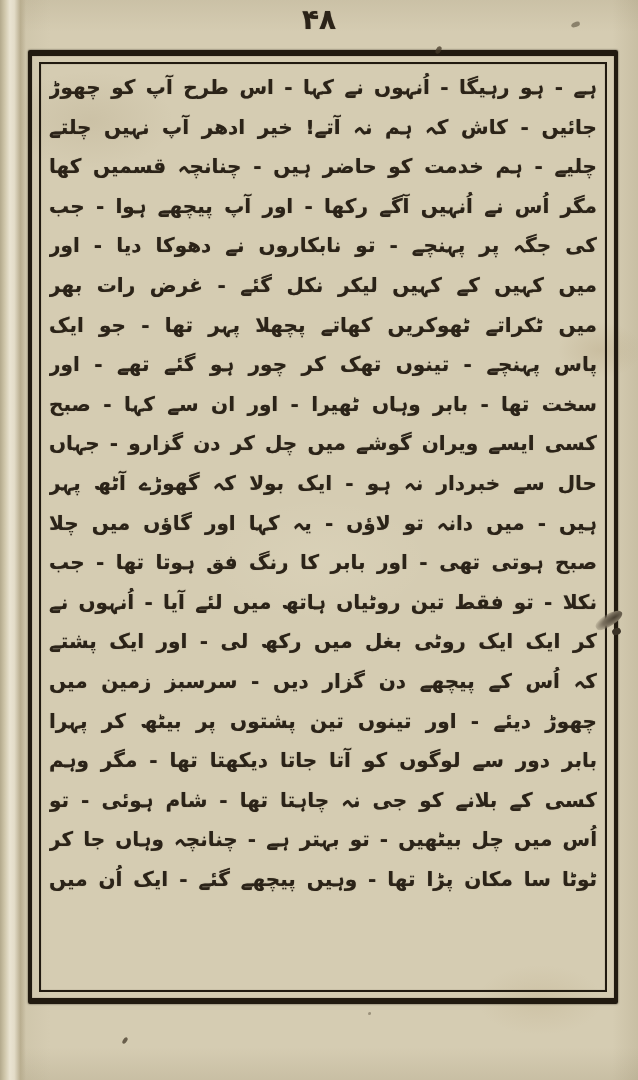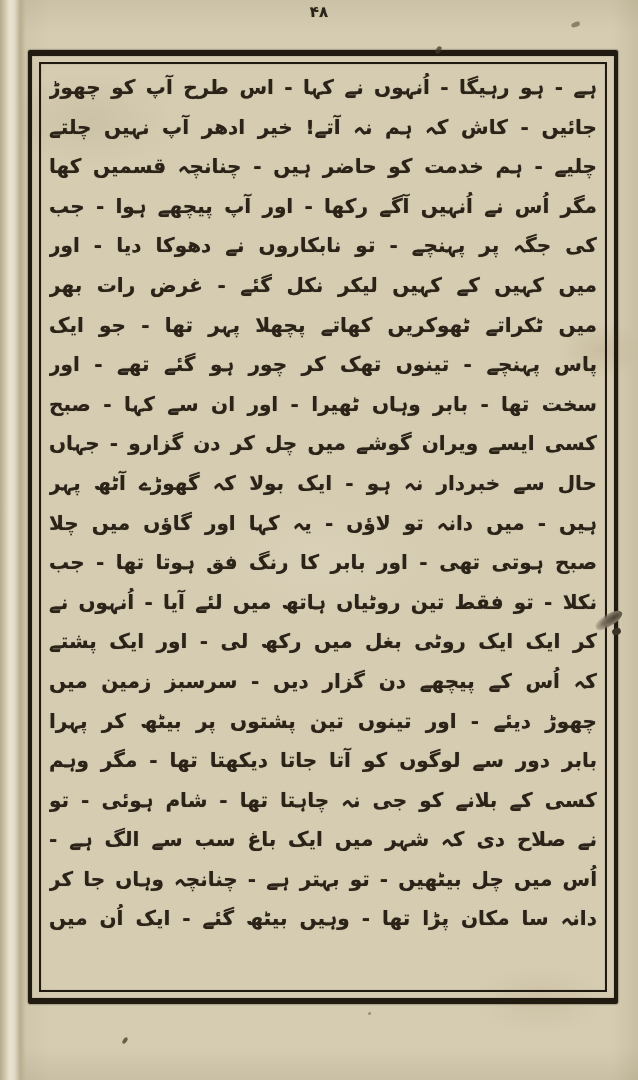--- a/index.html
+++ b/index.html
@@ -32,21 +32,21 @@
     background: linear-gradient(90deg,
       #b3a98c 0%, #cfc6aa 18%,
       #e9e3d1 38%, #e3dcc8 55%,
       #b9ae90 78%, rgba(185,174,144,0) 100%);
   }
   .page-number {
     position: absolute;
     top: 3px; left: 0;
     width: 100%;
     text-align: center;
-    font-size: 15px;
+    font-size: 28px;
     font-weight: bold;
     color: var(--ink, #2b2318);
     text-shadow: 0 0 1px rgba(43,35,24,0.45);
   }
   .frame-outer {
     position: absolute;
     left: 28px; top: 50px;
     width: 590px; height: 954px;
     box-sizing: border-box;
     border: 4px solid var(--border-ink, #211a10);
@@ -137,23 +137,22 @@
           <div class="text-line">کسی ایسے ویران گوشے میں چل کر دن گزارو - جہاں کوئی ہمارے</div>
           <div class="text-line">حال سے خبردار نہ ہو - ایک بولا کہ گھوڑے آٹھ پہر سے بھوکے</div>
           <div class="text-line">ہیں - میں دانہ تو لاؤں - یہ کہا اور گاؤں میں چلا گیا - یہاں</div>
           <div class="text-line">صبح ہوتی تھی - اور بابر کا رنگ فق ہوتا تھا - جب دن</div>
           <div class="text-line">نکلا - تو فقط تین روٹیاں ہاتھ میں لئے آیا - اُنہوں نے گھبرا</div>
           <div class="text-line">کر ایک ایک روٹی بغل میں رکھ لی - اور ایک پشتے پر چڑھے</div>
           <div class="text-line">کہ اُس کے پیچھے دن گزار دیں - سرسبز زمین میں گھوڑے</div>
           <div class="text-line">چھوڑ دیئے - اور تینوں تین پشتوں پر بیٹھ کر پہرا دینے لگے -</div>
           <div class="text-line">بابر دور سے لوگوں کو آتا جاتا دیکھتا تھا - مگر وہم کے مارے</div>
           <div class="text-line">کسی کے بلانے کو جی نہ چاہتا تھا - شام ہوئی - تو اُنہوں</div>
-          <div class="text-line">نے صلاح دی کہ شہر میں ایک باغ سب سے الگ ہے -</div>
           <div class="text-line">اُس میں چل بیٹھیں - تو بہتر ہے - چنانچہ وہاں جا کر ایک</div>
-          <div class="text-line">دانہ سا مکان پڑا تھا - وہیں بیٹھ گئے - ایک اُن میں</div>
+          <div class="text-line">ٹوٹا سا مکان پڑا تھا - وہیں پیچھے گئے - ایک اُن میں</div>
         </div>
     </div>
   </div>
 
   <div class="ink-blot"></div>
   <div class="ink-blot-dot"></div>
   <div class="speck s1"></div>
   <div class="speck s2"></div>
   <div class="speck s3"></div>
   <div class="speck s4"></div>

